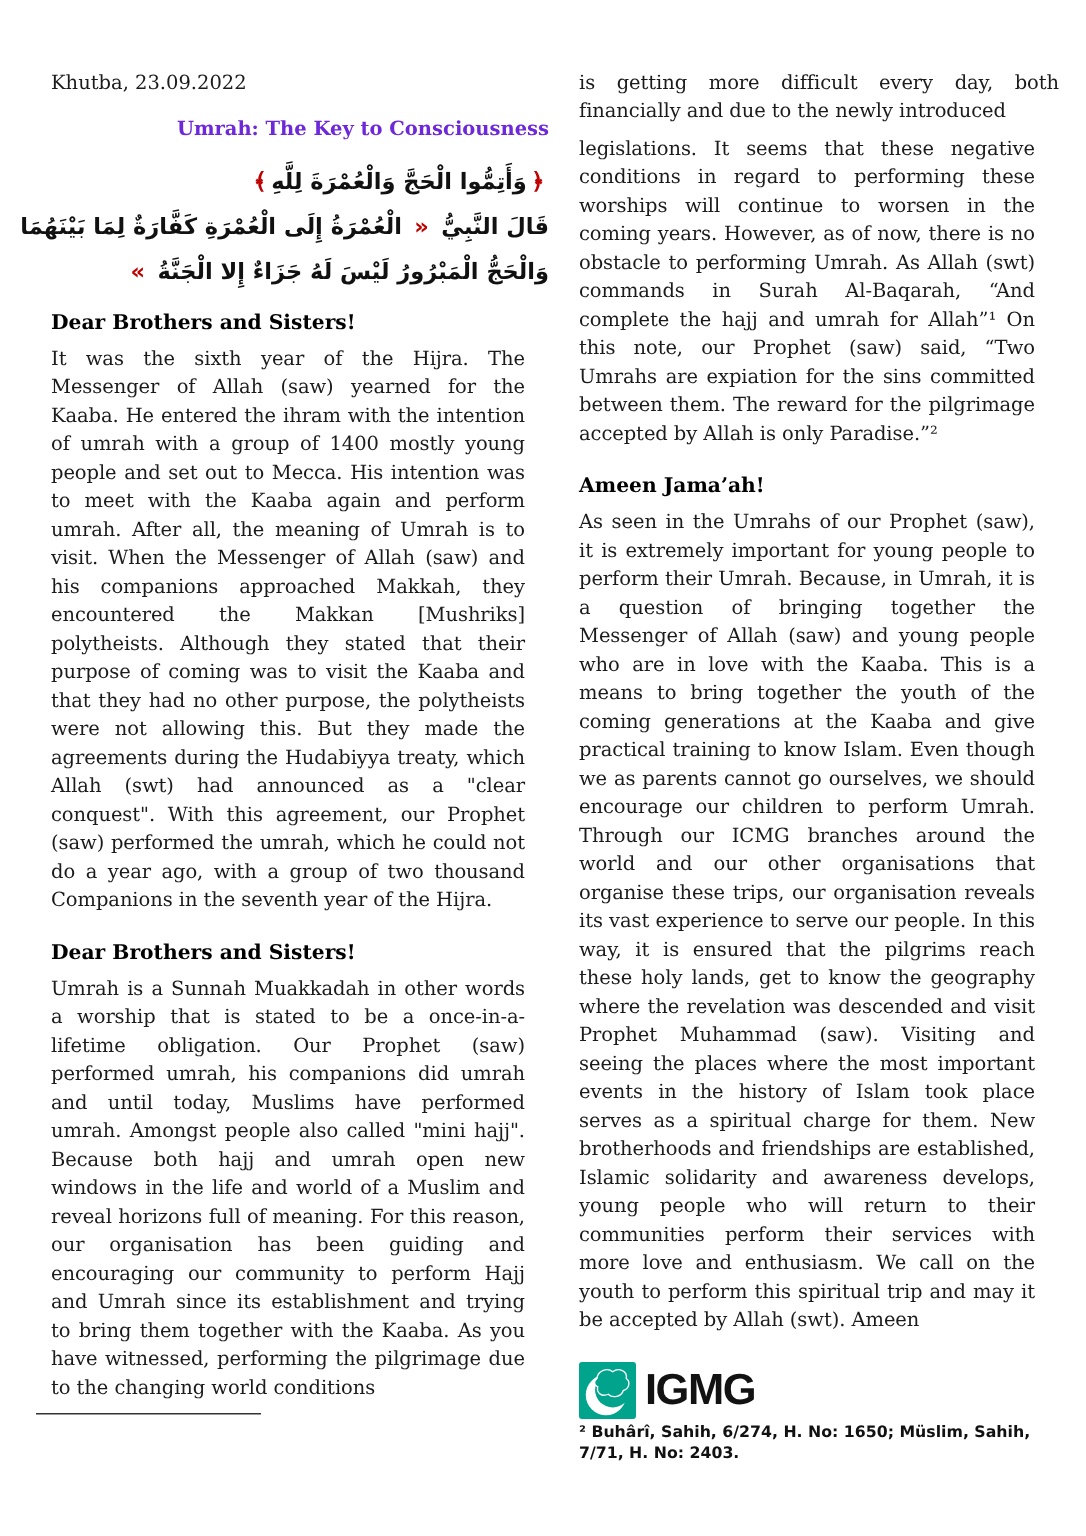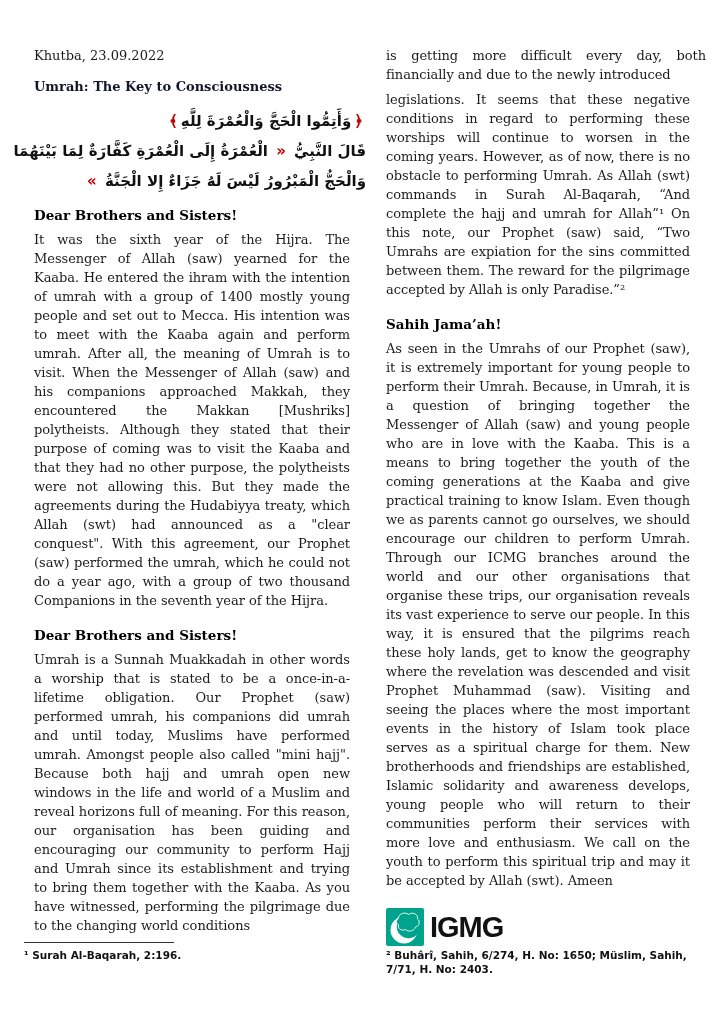--- a/index.html
+++ b/index.html
@@ -5,21 +5,21 @@
 <style>
   html,body { margin:0; padding:0; background:#ffffff; }
   .page {
     position:relative; width:724px; height:1024px; background:#ffffff;
     overflow:hidden; font-family:"DejaVu Serif", serif; color:#1b1b1b;
   }
   .col { position:absolute; top:46px; font-size:13px; line-height:19px; }
   .col-left  { left:34px;  width:332px; }
   .col-right { left:386px; width:320px; }
   .date-line { margin:0 0 12px 0; }
-  .doc-title { font-weight:bold; color:#0f172a; margin:0 0 10px 0; }
+  .doc-title { font-weight:bold; color:#6d28d9; margin:0 0 10px 0;text-align:right; }
   .arabic-block {
     direction:rtl; text-align:right; font-family:"DejaVu Sans", sans-serif;
     font-weight:bold; font-size:15px; line-height:30px; color:#111;
     margin:2px 0 10px 0;
   }
   .ar-line { white-space:nowrap; }
   .ar-mark { color:#c00000; padding:0 3px; }
   .heading { font-weight:bold; color:#000; margin:16px 0 5px 0; font-size:13.5px; }
   .first-heading { margin-top:10px; }
   .para { margin:0 16px 2px 0; text-align:justify; letter-spacing:-0.05px; }
@@ -67,36 +67,35 @@
     <p class="para">It was the sixth year of the Hijra. The Messenger of Allah (saw) yearned for the Kaaba. He entered the ihram with the intention of umrah with a group of 1400 mostly young people and set out to Mecca. His intention was to meet with the Kaaba again and perform umrah. After all, the meaning of Umrah is to visit. When the Messenger of Allah (saw) and his companions approached Makkah, they encountered the Makkan [Mushriks] polytheists. Although they stated that their purpose of coming was to visit the Kaaba and that they had no other purpose, the polytheists were not allowing this. But they made the agreements during the Hudabiyya treaty, which Allah (swt) had announced as a "clear conquest". With this agreement, our Prophet (saw) performed the umrah, which he could not do a year ago, with a group of two thousand Companions in the seventh year of the Hijra.</p>
 
     <p class="heading">Dear Brothers and Sisters!</p>
     <p class="para">Umrah is a Sunnah Muakkadah in other words a worship that is stated to be a once-in-a-lifetime obligation. Our Prophet (saw) performed umrah, his companions did umrah and until today, Muslims have performed umrah. Amongst people also called "mini hajj". Because both hajj and umrah open new windows in the life and world of a Muslim and reveal horizons full of meaning. For this reason, our organisation has been guiding and encouraging our community to perform Hajj and Umrah since its establishment and trying to bring them together with the Kaaba. As you have witnessed, performing the pilgrimage due to the changing world conditions</p>
   </div>
 
   <div class="col col-right">
     <p class="para para-cont">is getting more difficult every day, both financially and due to the newly introduced</p>
     <p class="para">legislations. It seems that these negative conditions in regard to performing these worships will continue to worsen in the coming years. However, as of now, there is no obstacle to performing Umrah. As Allah (swt) commands in Surah Al-Baqarah, “And complete the hajj and umrah for Allah”¹ On this note, our Prophet (saw) said, “Two Umrahs are expiation for the sins committed between them. The reward for the pilgrimage accepted by Allah is only Paradise.”²</p>
 
-    <p class="heading">Sahih Jama’ah!</p>
+    <p class="heading">Ameen Jama’ah!</p>
     <p class="para">As seen in the Umrahs of our Prophet (saw), it is extremely important for young people to perform their Umrah. Because, in Umrah, it is a question of bringing together the Messenger of Allah (saw) and young people who are in love with the Kaaba. This is a means to bring together the youth of the coming generations at the Kaaba and give practical training to know Islam. Even though we as parents cannot go ourselves, we should encourage our children to perform Umrah. Through our ICMG branches around the world and our other organisations that organise these trips, our organisation reveals its vast experience to serve our people. In this way, it is ensured that the pilgrims reach these holy lands, get to know the geography where the revelation was descended and visit Prophet Muhammad (saw). Visiting and seeing the places where the most important events in the history of Islam took place serves as a spiritual charge for them. New brotherhoods and friendships are established, Islamic solidarity and awareness develops, young people who will return to their communities perform their services with more love and enthusiasm. We call on the youth to perform this spiritual trip and may it be accepted by Allah (swt). Ameen</p>
 
     <div class="logo-row">
       <svg class="logo-box" viewBox="0 0 38 38" aria-hidden="true">
         <rect x="0" y="0" width="38" height="38" rx="2" fill="#00a38c"></rect>
         <circle cx="18" cy="22" r="13.5" fill="#ffffff"></circle>
         <circle cx="22.5" cy="18.5" r="11.8" fill="#00a38c"></circle>
         <path d="M12 11 C12.5 5.5, 19 3.5, 22.5 6.5 C26.5 3.5, 32.5 6, 31.5 11 C34.5 13, 33.5 18, 29.5 19 C28.5 23, 22.5 24.5, 19.5 21.5 C15 23.5, 11.5 20.5, 12.5 16.5 C9.5 15, 10 12.5, 12 11 Z" fill="#00a38c" stroke="#ffffff" stroke-width="0.9"></path>
       </svg>
       <span class="logo-text">IGMG</span>
     </div>
   </div>
 
   <div class="footnote footnote-left">
     <div class="fn-rule"></div>
-    <div>¹ Surah Al-Baqarah, 2:196.</div>
   </div>
 
   <div class="footnote footnote-right">
     <div>² Buhârî, Sahih, 6/274, H. No: 1650; Müslim, Sahih, 7/71, H. No: 2403.</div>
   </div>
 
 </div>
 
 </body></html>

